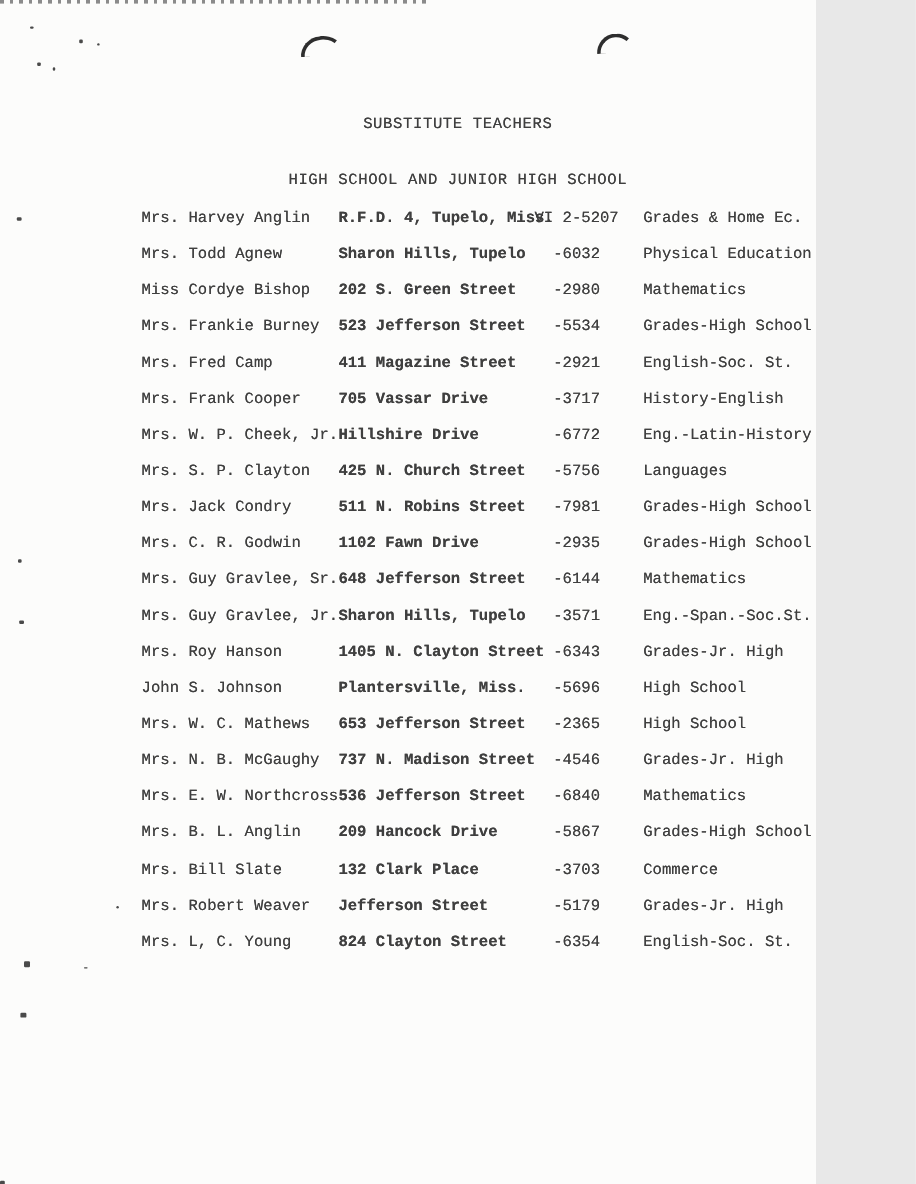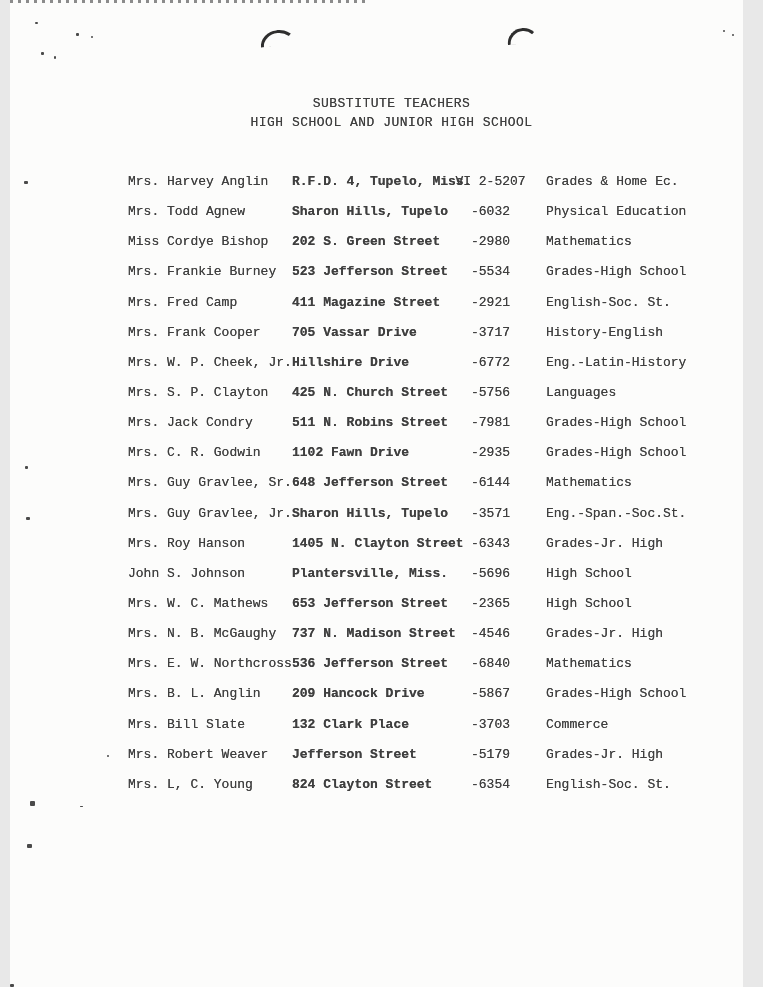--- a/index.html
+++ b/index.html
@@ -1,23 +1,22 @@
 <!DOCTYPE html>
 <html><head>
 <meta charset="utf-8">
 <style>
   html,body{margin:0;padding:0;background:#e8e8e8;}
   .page{
     position:relative;
-    width:733px;height:987px;
+    width:680px;height:987px;
     background:#fcfcfb;
     overflow:hidden;
     font-family:"Liberation Mono","DejaVu Sans Mono",monospace;
     color:#3f3f3f;
-    margin-left:10px;
   }
   
   .perforation{
     position:absolute;top:0;left:0;width:360px;height:3px;
     background:repeating-linear-gradient(90deg,#8b8b8b 0 3px,transparent 3px 8px);
   }
   
   .arc{
     position:absolute;
     border:3px solid #2e2e2e;
@@ -29,21 +28,21 @@
   .arc.right{left:497px;top:28px;width:26px;transform:rotate(-4deg);border-left-color:#2e2e2e;}
   
   .speck{position:absolute;background:#4a4a4a;border-radius:1px;}
   
   .title-line{
     position:absolute;left:0;width:763px;text-align:center;
     font-size:13px;line-height:14px;letter-spacing:.5px;white-space:pre;
     text-shadow:0 0 .5px rgba(50,50,50,.8);
   }
   #doc-title{top:97px;}
-  #doc-subtitle{top:116px;}
+  #doc-subtitle{top:143px;}
   
   .rows{position:absolute;top:167px;left:0;width:763px;}
   .row{position:relative;height:30.15px;}
   .cell{
     position:absolute;top:50%;transform:translateY(-50%);
     font-size:13px;line-height:14px;white-space:pre;
     text-shadow:0 0 .5px rgba(50,50,50,.8);
   }
   .col-name{left:118px;}
   .col-address{left:282px;font-weight:bold;}

